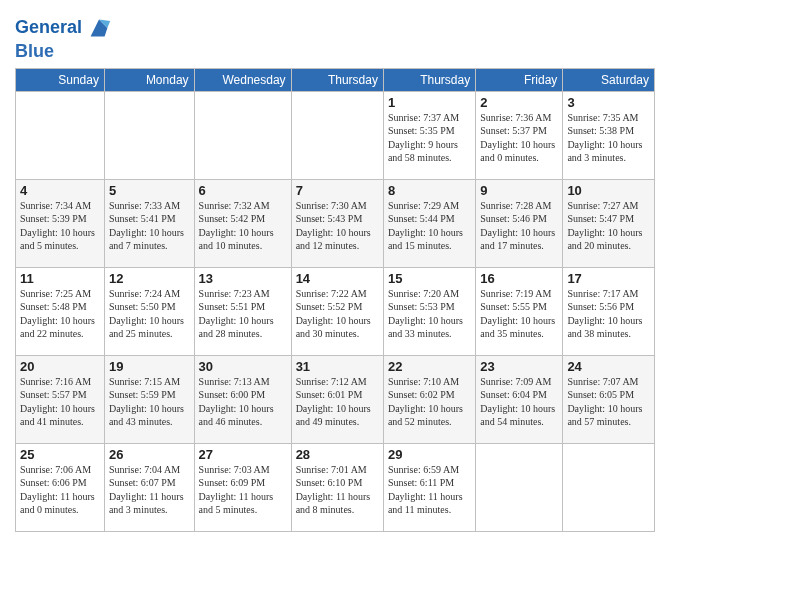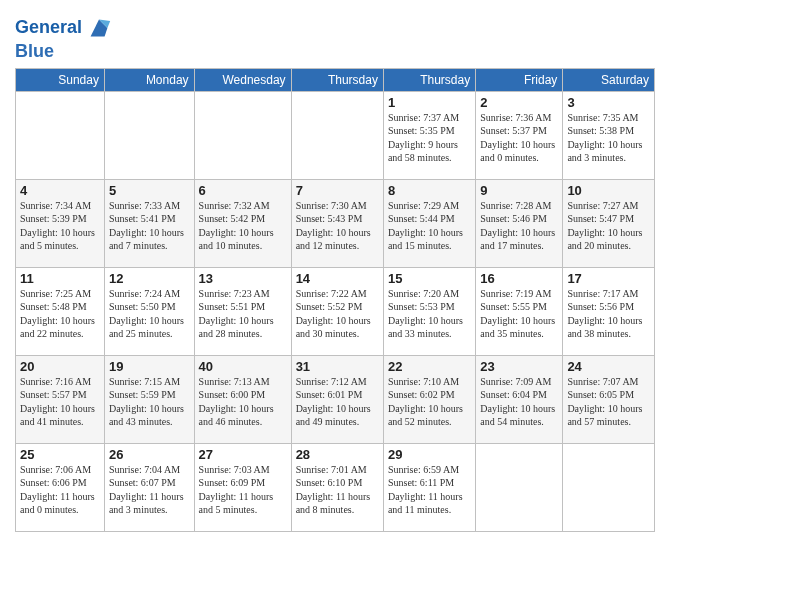--- a/index.html
+++ b/index.html
@@ -212,21 +212,21 @@
         <tr class="row-shaded">
           <td>
             <span class="day-num">20</span>
             <div class="day-info">Sunrise: 7:16 AM<br>Sunset: 5:57 PM<br>Daylight: 10 hours<br>and 41 minutes.</div>
           </td>
           <td>
             <span class="day-num">19</span>
             <div class="day-info">Sunrise: 7:15 AM<br>Sunset: 5:59 PM<br>Daylight: 10 hours<br>and 43 minutes.</div>
           </td>
           <td>
-            <span class="day-num">40</span>
+            <span class="day-num">30</span>
             <div class="day-info">Sunrise: 7:13 AM<br>Sunset: 6:00 PM<br>Daylight: 10 hours<br>and 46 minutes.</div>
           </td>
           <td>
             <span class="day-num">31</span>
             <div class="day-info">Sunrise: 7:12 AM<br>Sunset: 6:01 PM<br>Daylight: 10 hours<br>and 49 minutes.</div>
           </td>
           <td>
             <span class="day-num">22</span>
             <div class="day-info">Sunrise: 7:10 AM<br>Sunset: 6:02 PM<br>Daylight: 10 hours<br>and 52 minutes.</div>
           </td>

